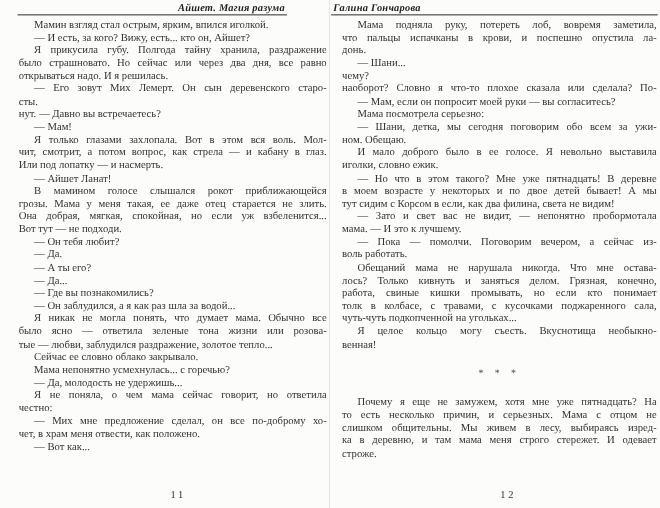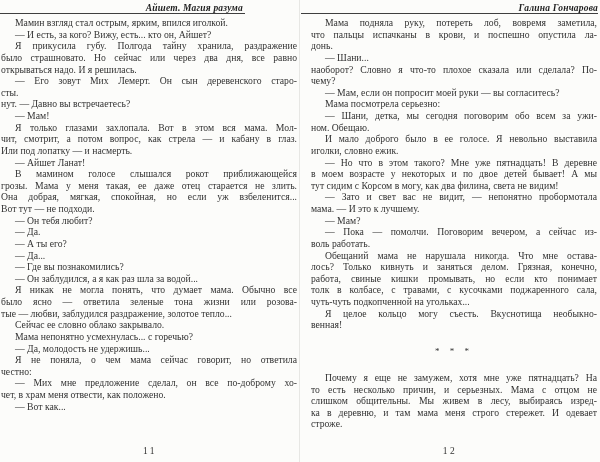--- a/index.html
+++ b/index.html
@@ -4,35 +4,35 @@
 <style>
   :root{
     --page-bg:#fcfcfa; --text:#323232; --head:#1f1f1f; --rule:#3f3f3f; --divider:#e7e7e4;
   }
   *{box-sizing:border-box; margin:0; padding:0;}
   html,body{width:600px; height:462px; overflow:hidden;}
   body{background:var(--page-bg); font-family:"Liberation Serif","DejaVu Serif",serif; color:var(--text);}
   .spread{position:relative; width:600px; height:462px; background:var(--page-bg);}
   .spine{position:absolute; left:299px; top:0; width:1px; height:462px; background:var(--divider);}
   .page{position:absolute; top:0; height:462px; width:300px; padding-top:3px;}
-  .page-left{left:0; padding-left:1px; padding-right:3px;}
+  .page-left{left:0; padding-left:17px; padding-right:3px;}
   .page-right{left:300px; padding-left:11px; padding-right:3px;}
   .running-head{height:11px; line-height:10px; border-bottom:1px solid var(--rule);
     font-size:9.5px; font-style:italic; font-weight:bold; color:var(--head); letter-spacing:0.2px;}
   .rh-left{width:245px; margin-left:-1px; text-align:right; padding-right:2px;}
-  .rh-right{margin-left:-10px; margin-right:-1px; text-align:right; padding-left:2px;}
+  .rh-right{margin-left:-10px; margin-right:-1px; text-align:left; padding-left:2px;}
   .page-body{margin-top:3px; font-size:9.7px;}
   .line{height:11.63px; line-height:11.63px; overflow:hidden;
     text-align:justify; text-align-last:justify; white-space:normal;}
   .line.end,.line.para{text-align-last:left;}
   .line.open,.line.para{text-indent:14px;}
   .line.stars{height:13px; line-height:13px; text-align:center; text-align-last:center;
     letter-spacing:4px; font-size:9px;}
   .line.gap{height:14px;}
-  .page-number{position:absolute; bottom:6px; left:0; width:100%; text-align:center;
+  .page-number{position:absolute; bottom:6px; left:12px; width:100%; text-align:center;
     font-size:9.5px; letter-spacing:2.5px; color:var(--text);}
 </style>
 </head>
 <body>
 
 <div class="spread">
 
   <div class="page page-left">
     <div class="running-head rh-left">
       <span>Айшет. Магия разума</span>
@@ -40,21 +40,21 @@
     <div class="page-body">
         <div class="line para">Мамин взгляд стал острым, ярким, впился иголкой.</div>
         <div class="line para">— И есть, за кого? Вижу, есть... кто он, Айшет?</div>
         <div class="line open">Я прикусила губу. Полгода тайну хранила, раздражение</div>
         <div class="line mid">было страшновато. Но сейчас или через два дня, все равно</div>
         <div class="line end">открываться надо. И я решилась.</div>
         <div class="line open">— Его зовут Мих Лемерт. Он сын деревенского старо-</div>
         <div class="line end">сты.</div>
         <div class="line end">нут. — Давно вы встречаетесь?</div>
         <div class="line para">— Мам!</div>
-        <div class="line open">Я только глазами захлопала. Вот в этом вся мама. Мол-</div>
+        <div class="line open">Я только глазами захлопала. Вот в этом вся воль. Мол-</div>
         <div class="line mid">чит, смотрит, а потом вопрос, как стрела — и кабану в глаз.</div>
         <div class="line end">Или под лопатку — и насмерть.</div>
         <div class="line para">— Айшет Ланат!</div>
         <div class="line open">В мамином голосе слышался рокот приближающейся</div>
         <div class="line mid">грозы. Мама у меня такая, ее даже отец старается не злить.</div>
         <div class="line mid">Она добрая, мягкая, спокойная, но если уж взбеленится...</div>
         <div class="line end">Вот тут — не подходи.</div>
         <div class="line para">— Он тебя любит?</div>
         <div class="line para">— Да.</div>
         <div class="line para">— А ты его?</div>
@@ -80,34 +80,33 @@
 
   <div class="page page-right">
     <div class="running-head rh-right">
       <span>Галина Гончарова</span>
     </div>
     <div class="page-body">
         <div class="line open">Мама подняла руку, потереть лоб, вовремя заметила,</div>
         <div class="line mid">что пальцы испачканы в крови, и поспешно опустила ла-</div>
         <div class="line end">донь.</div>
         <div class="line para">— Шани...</div>
+        <div class="line end">чему?</div>
         <div class="line mid">наоборот? Словно я что-то плохое сказала или сделала? По-</div>
-        <div class="line end">чему?</div>
         <div class="line para">— Мам, если он попросит моей руки — вы согласитесь?</div>
         <div class="line para">Мама посмотрела серьезно:</div>
         <div class="line open">— Шани, детка, мы сегодня поговорим обо всем за ужи-</div>
         <div class="line end">ном. Обещаю.</div>
         <div class="line open">И мало доброго было в ее голосе. Я невольно выставила</div>
         <div class="line end">иголки, словно ежик.</div>
         <div class="line open">— Но что в этом такого? Мне уже пятнадцать! В деревне</div>
         <div class="line mid">в моем возрасте у некоторых и по двое детей бывает! А мы</div>
-        <div class="line end">тут сидим с Корсом в могу, как два филина, света не видим!</div>
+        <div class="line end">тут сидим с Корсом в если, как два филина, света не видим!</div>
         <div class="line open">— Зато и свет вас не видит, — непонятно пробормотала</div>
         <div class="line end">мама. — И это к лучшему.</div>
-        <div class="line para">— Мам?</div>
         <div class="line open">— Пока — помолчи. Поговорим вечером, а сейчас из-</div>
         <div class="line end">воль работать.</div>
         <div class="line open">Обещаний мама не нарушала никогда. Что мне остава-</div>
         <div class="line mid">лось? Только кивнуть и заняться делом. Грязная, конечно,</div>
         <div class="line mid">работа, свиные кишки промывать, но если кто понимает</div>
         <div class="line mid">толк в колбасе, с травами, с кусочками поджаренного сала,</div>
         <div class="line end">чуть-чуть подкопченной на угольках...</div>
         <div class="line open">Я целое кольцо могу съесть. Вкуснотища необыкно-</div>
         <div class="line end">венная!</div>
         <div class="line gap"></div>

